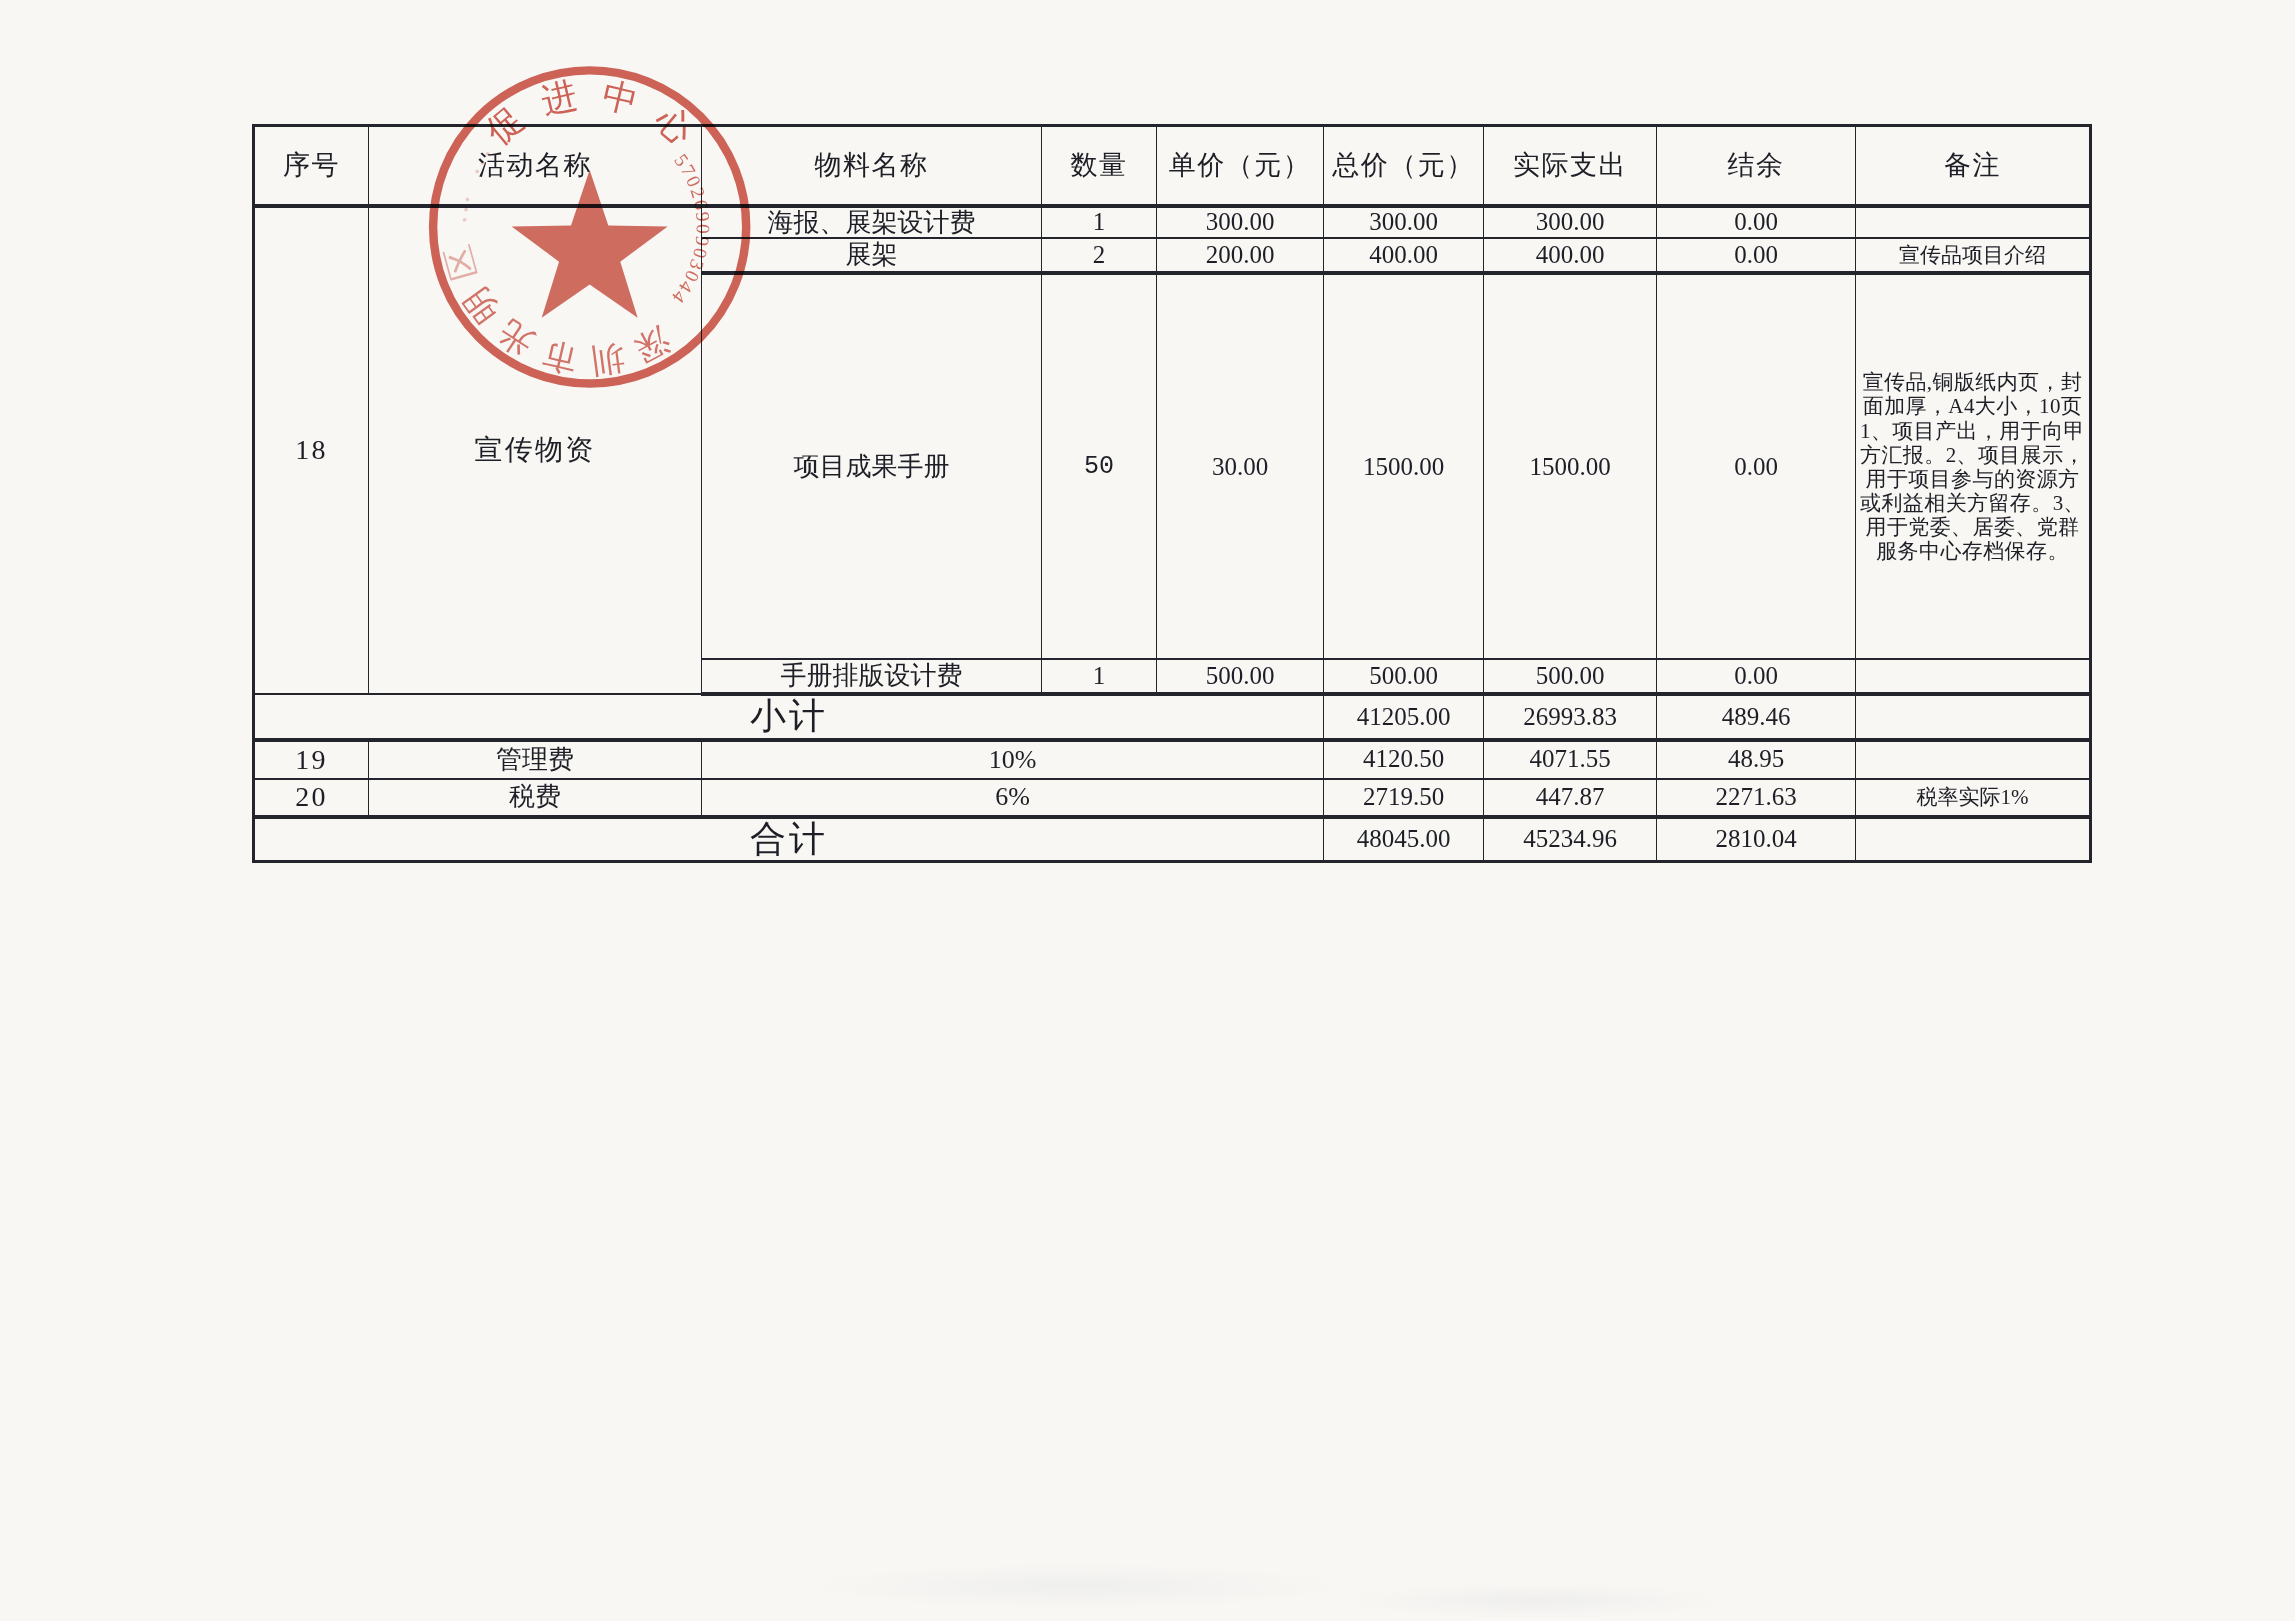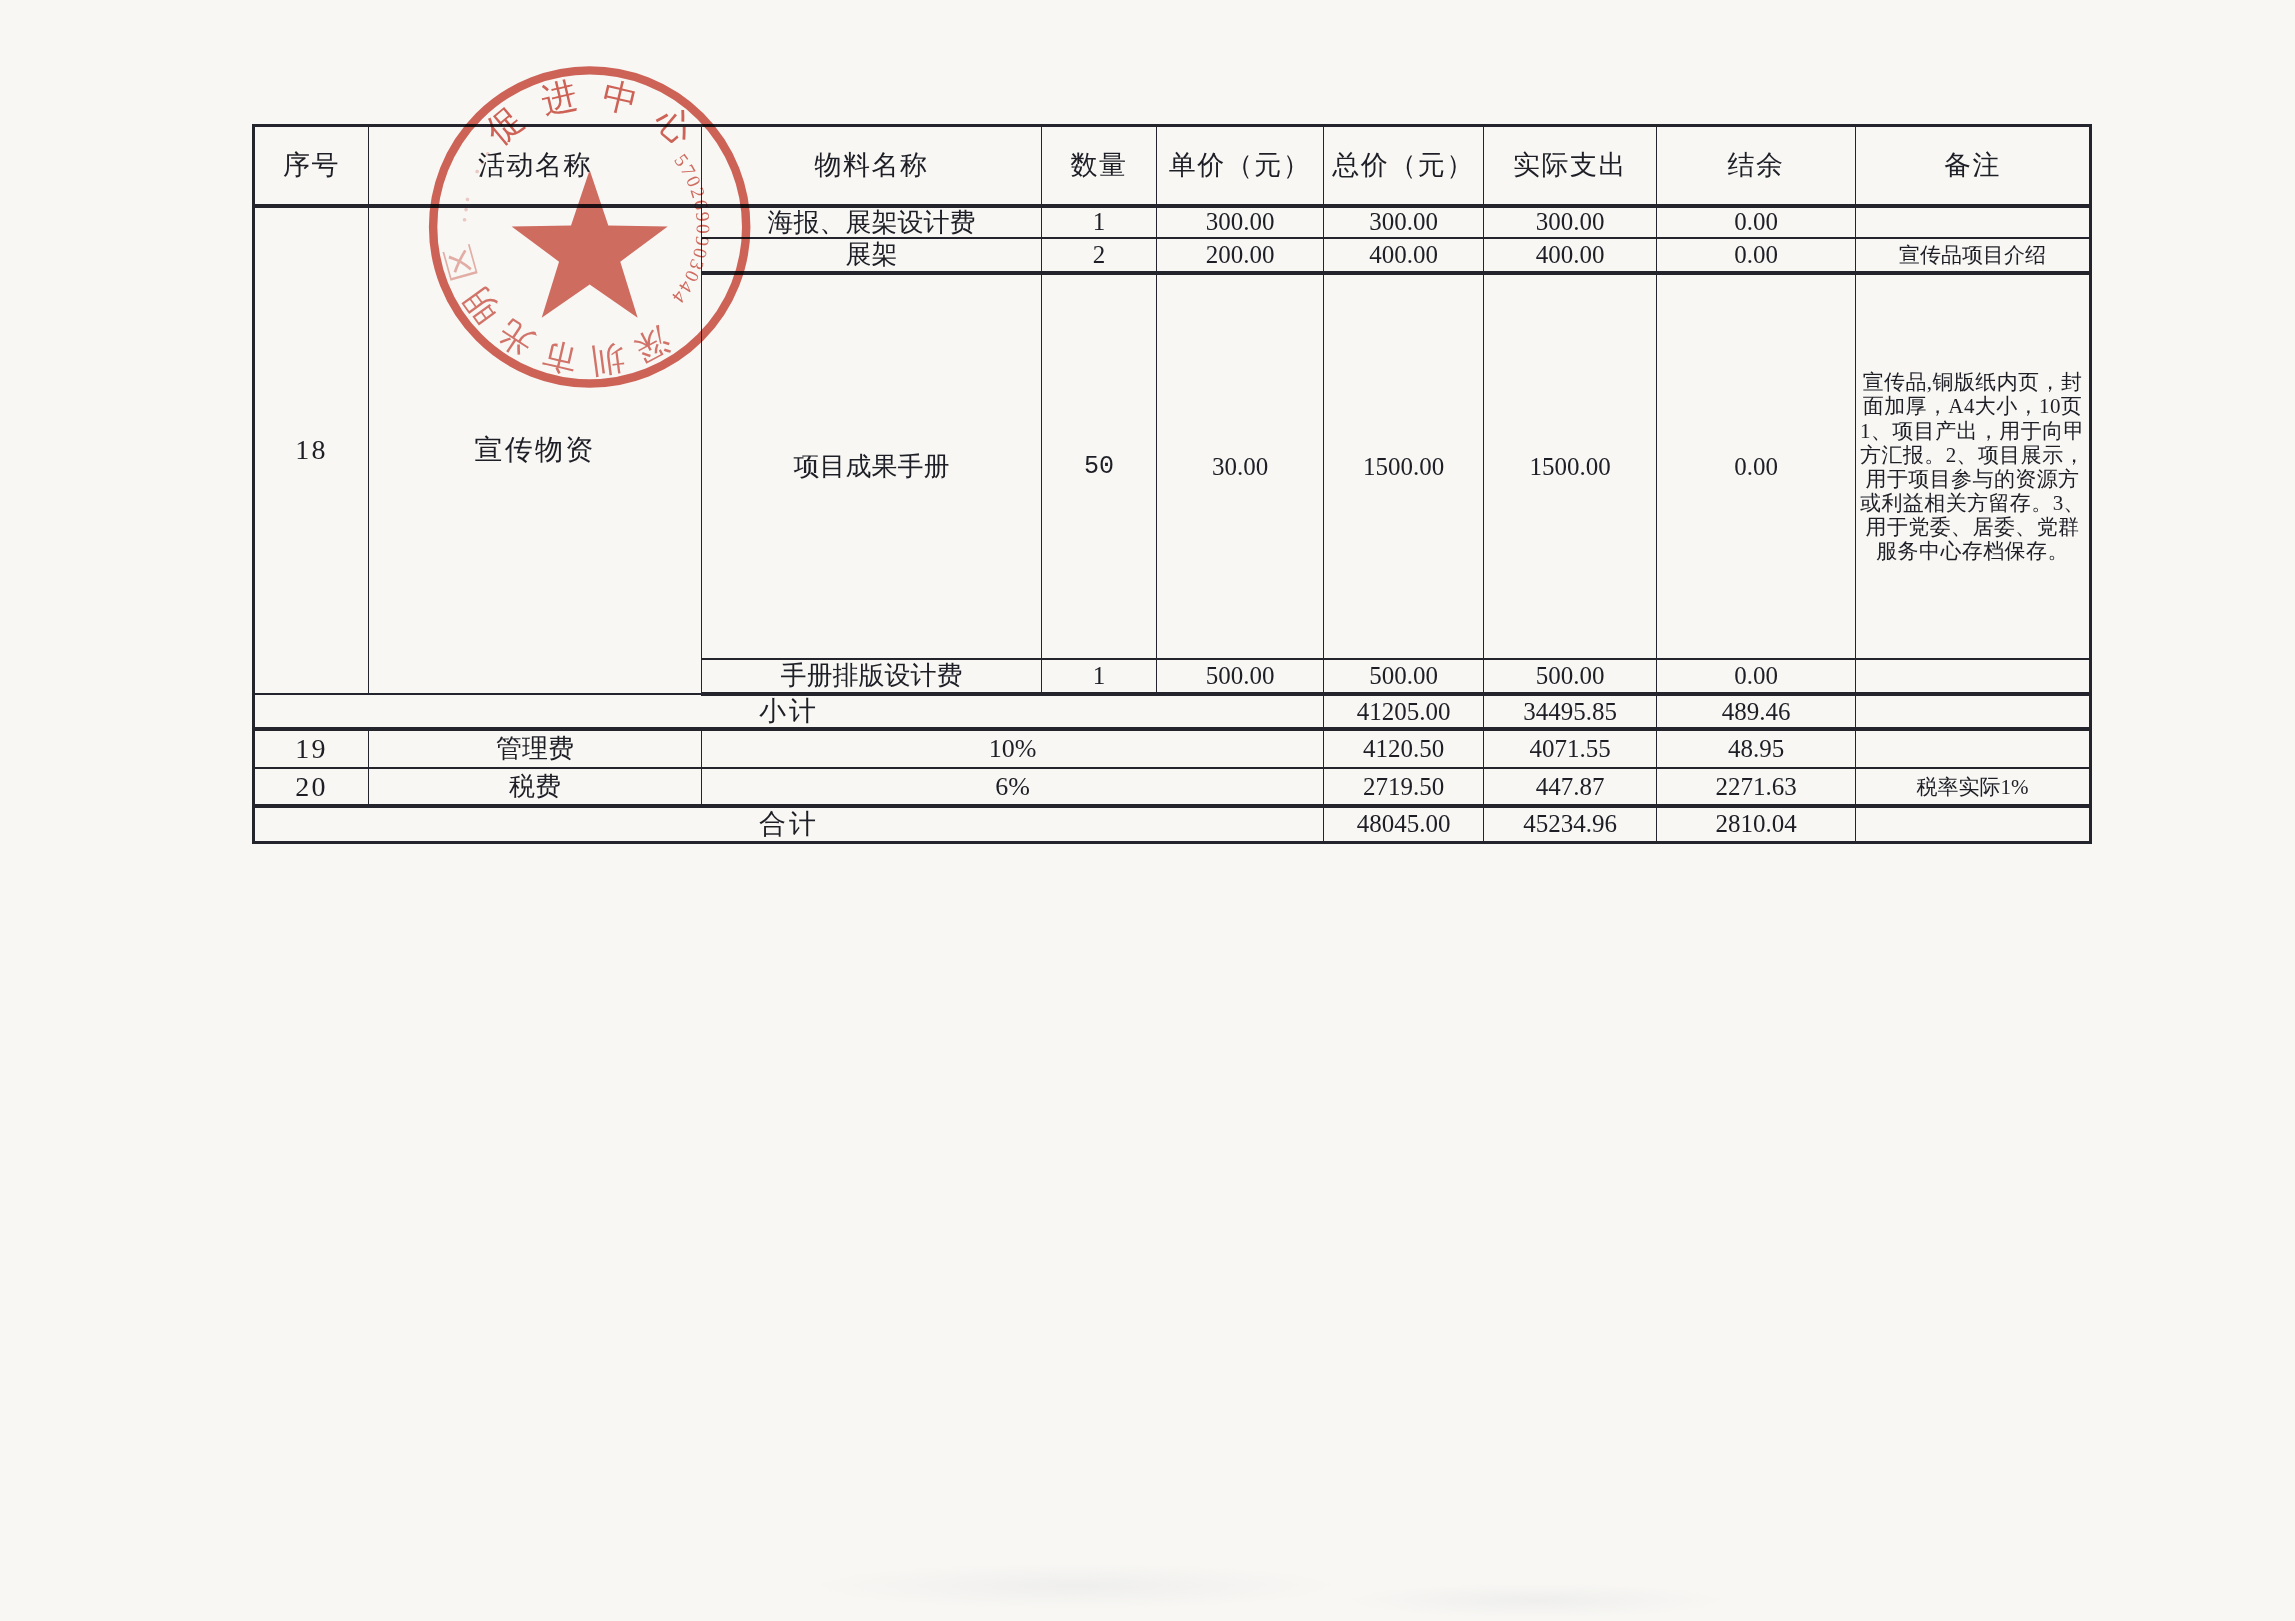--- a/index.html
+++ b/index.html
@@ -35,21 +35,21 @@
   td.num{text-align:right;padding-right:7px;font-size:25px;}
   td.qty-l{text-align:left;padding-left:5.4px;font-size:25px;}
   td.qty-r{text-align:right;padding-right:5.4px;font-size:25px;font-family:Liberation Mono, monospace;}
   td.note{text-align:left;padding-left:3.1px;font-size:21px;}
   td.note-long{
     text-align:left;vertical-align:top;
     padding:3.8px 1.5px 0 3.8px;
     font-size:21px;line-height:35px;
     letter-spacing:0.4px;
   }
-  td.sum-label{font-size:27px;letter-spacing:3.1px;}
+  td.sum-label{font-size:36px;letter-spacing:3.1px;}
   
   .seal{
     position:absolute;left:413px;top:55px;
     width:361px;height:353px;
     mix-blend-mode:multiply;
     pointer-events:none;
   }
   
   .smudge{position:absolute;background:radial-gradient(closest-side,rgba(120,130,150,0.07),rgba(120,130,150,0));}
   .smudge.s1{left:807px;top:1563px;width:538px;height:46px;}
@@ -124,21 +124,21 @@
       <td class="num">500.00</td>
       <td class="num">500.00</td>
       <td class="num">500.00</td>
       <td class="num">0.00</td>
       <td class="note"></td>
     </tr>
 
     <tr class="thick" style="height:34px">
       <td class="sum-label" colspan="5">小计</td>
       <td class="num">41205.00</td>
-      <td class="num">34495.85</td>
+      <td class="num">26993.83</td>
       <td class="num">489.46</td>
       <td class="note"></td>
     </tr>
 
     <tr style="height:39px">
       <td class="big">19</td>
       <td>管理费</td>
       <td colspan="3">10%</td>
       <td class="num">4120.50</td>
       <td class="num">4071.55</td>

